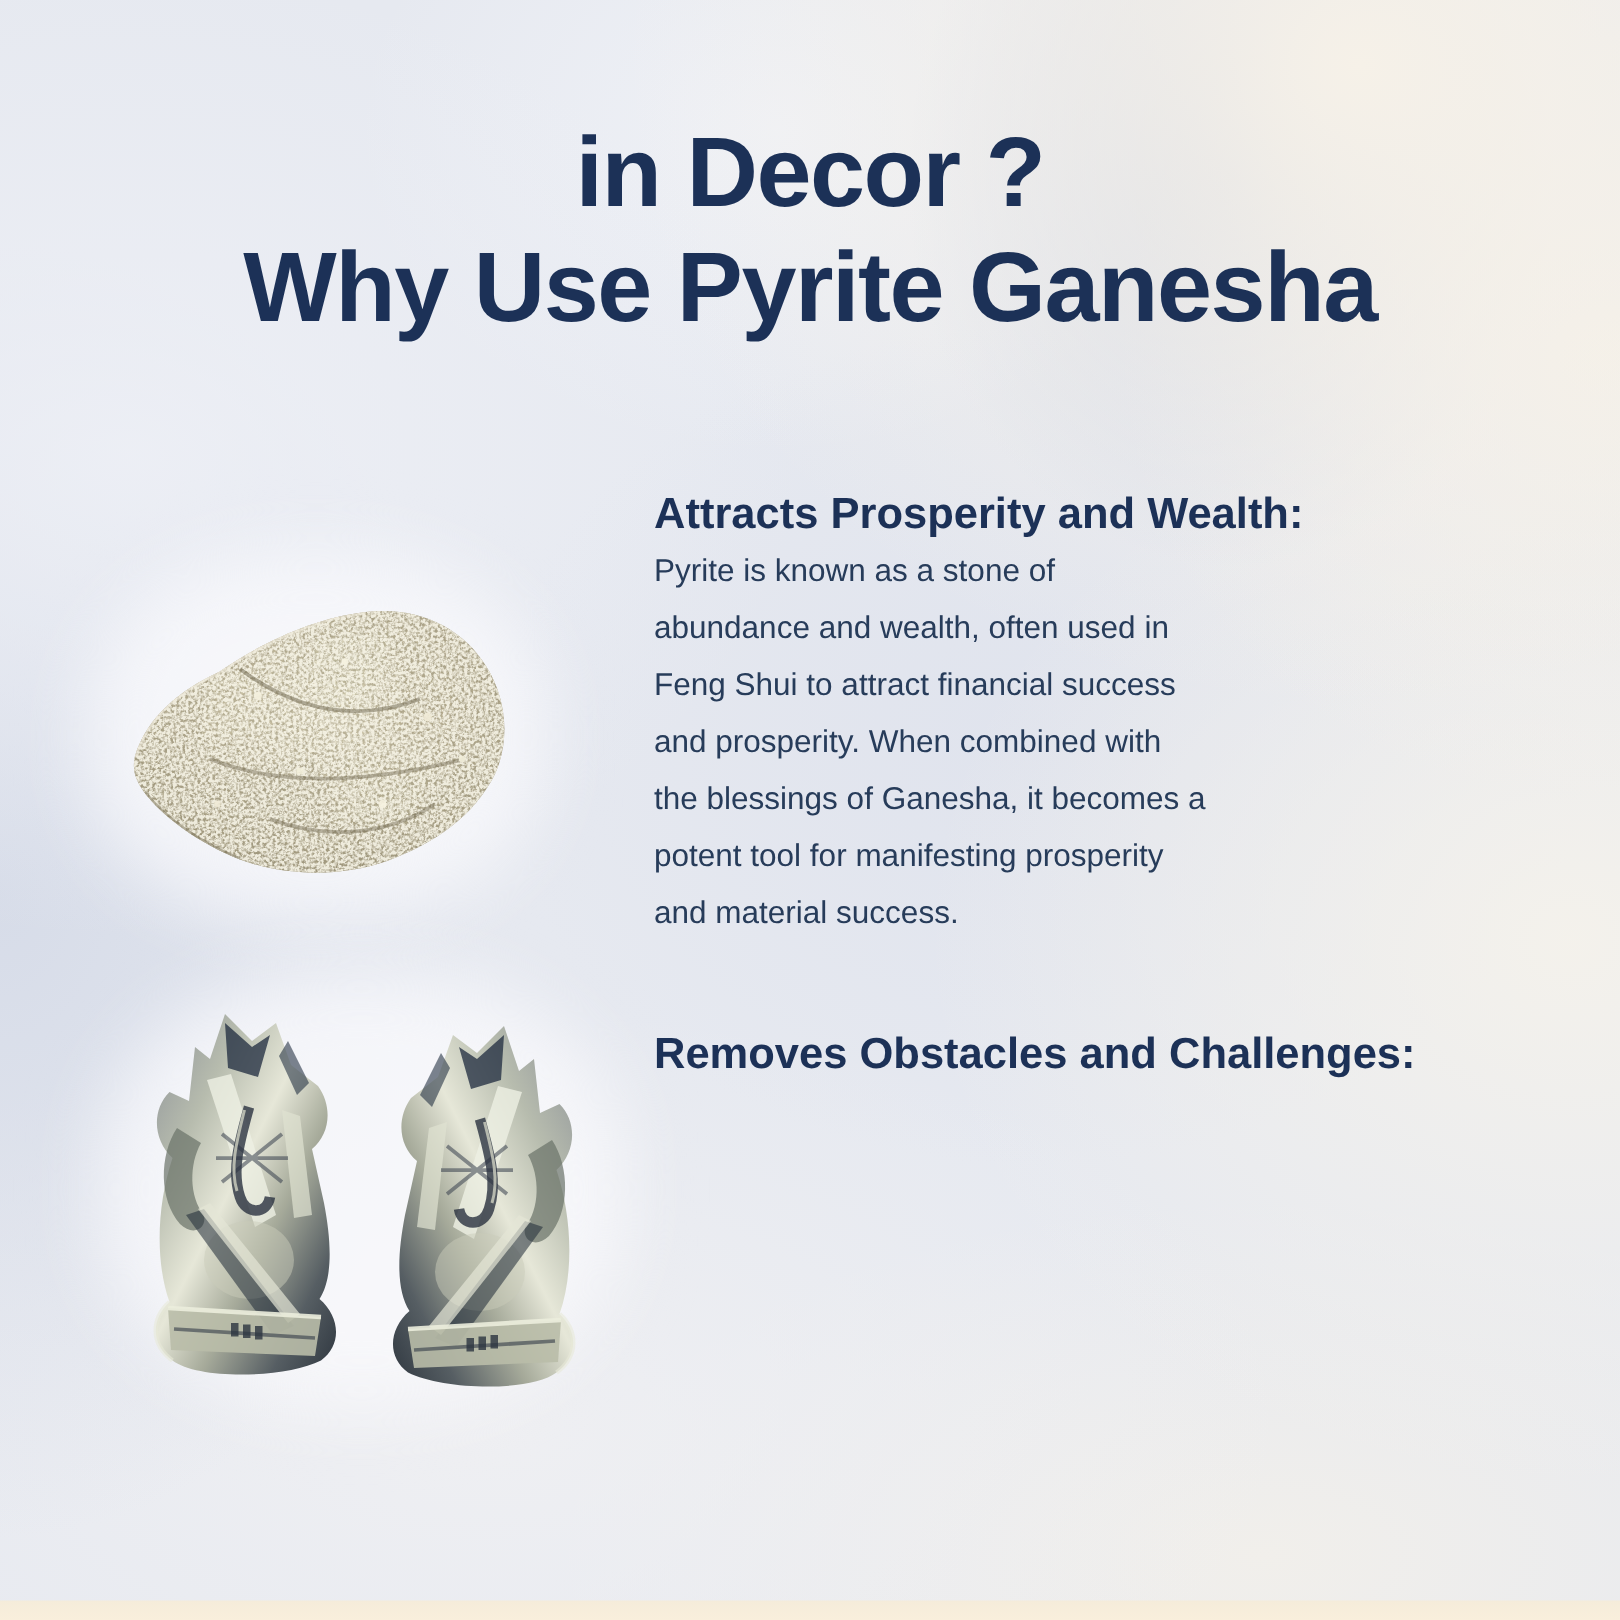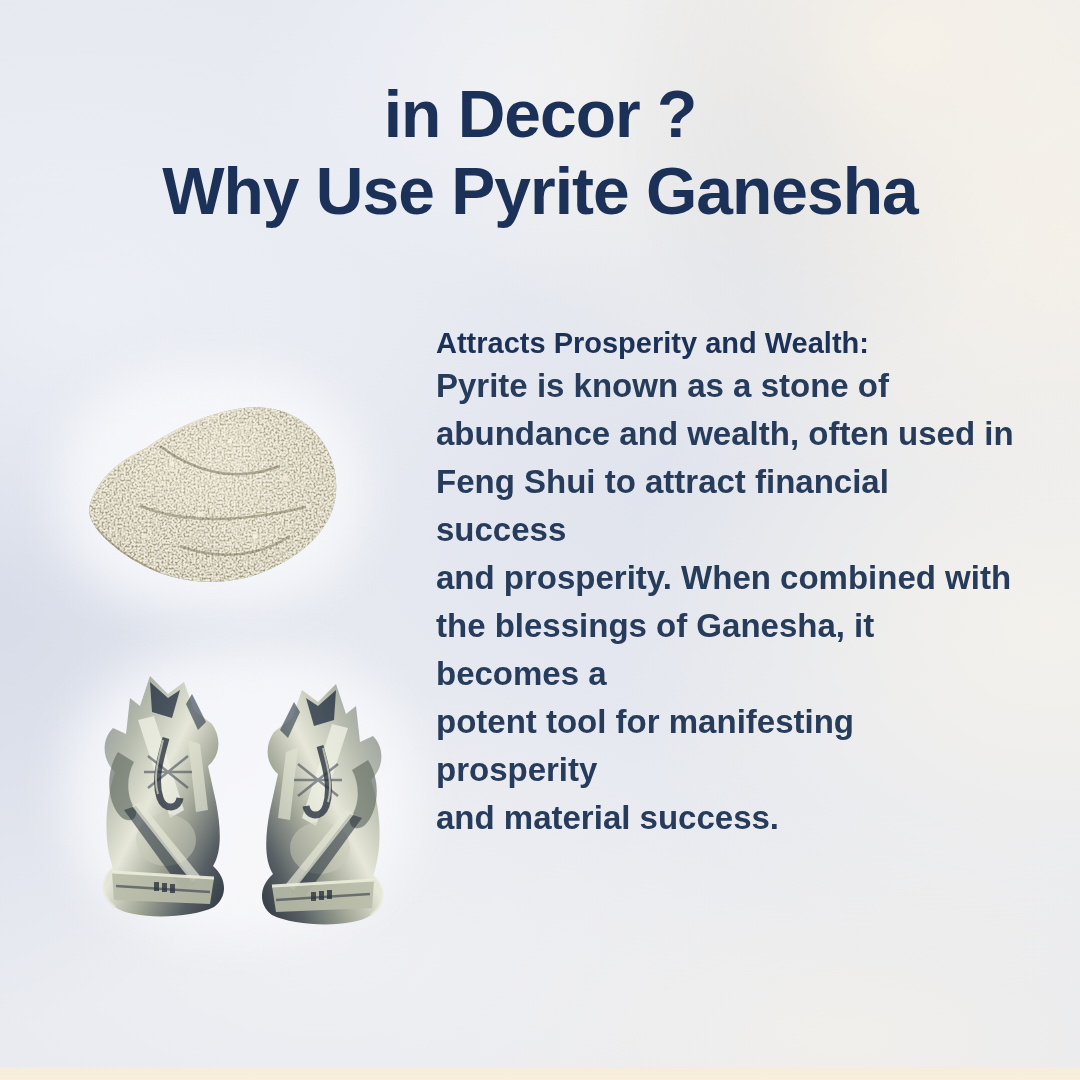--- a/index.html
+++ b/index.html
@@ -31,21 +31,21 @@
   .title span{display:block;}
   .content{
     position:absolute;left:436px;top:284px;width:585px;margin-top:40px;
   }
   .content section{margin:0;}
   .content section + section{margin-top:56px;}
   .content h2{
     margin:0;color:#1c3157;font-size:29px;line-height:38px;font-weight:700;letter-spacing:0;
   }
   .content p{
-    margin:0;color:#273c5a;font-size:33px;line-height:48px;font-weight:700;
+    margin:0;color:#273c5a;font-size:21px;line-height:38px;font-weight:400;
     white-space:pre-line;
   }
   .halo{position:absolute;background:rgba(250,250,252,.78);filter:blur(24px);border-radius:45%;}
   .halo-stone{left:58px;top:368px;width:305px;height:245px;}
   .halo-statues{left:66px;top:648px;width:350px;height:290px;}
   figure{margin:0;padding:0;position:absolute;}
   .fig-stone{left:80px;top:386px;}
   .fig-statues{left:88px;top:660px;}
 </style>
 </head>
@@ -149,17 +149,18 @@
       <h2>Attracts Prosperity and Wealth:</h2>
       <p>Pyrite is known as a stone of
 abundance and wealth, often used in
 Feng Shui to attract financial success
 and prosperity. When combined with
 the blessings of Ganesha, it becomes a
 potent tool for manifesting prosperity
 and material success.</p>
     </section>
     <section>
+      <h2>Removes Obstacles and Challenges:</h2>
     </section>
   </div>
 
   <div class="bottom-strip"></div>
 </div>
 
 </body></html>

